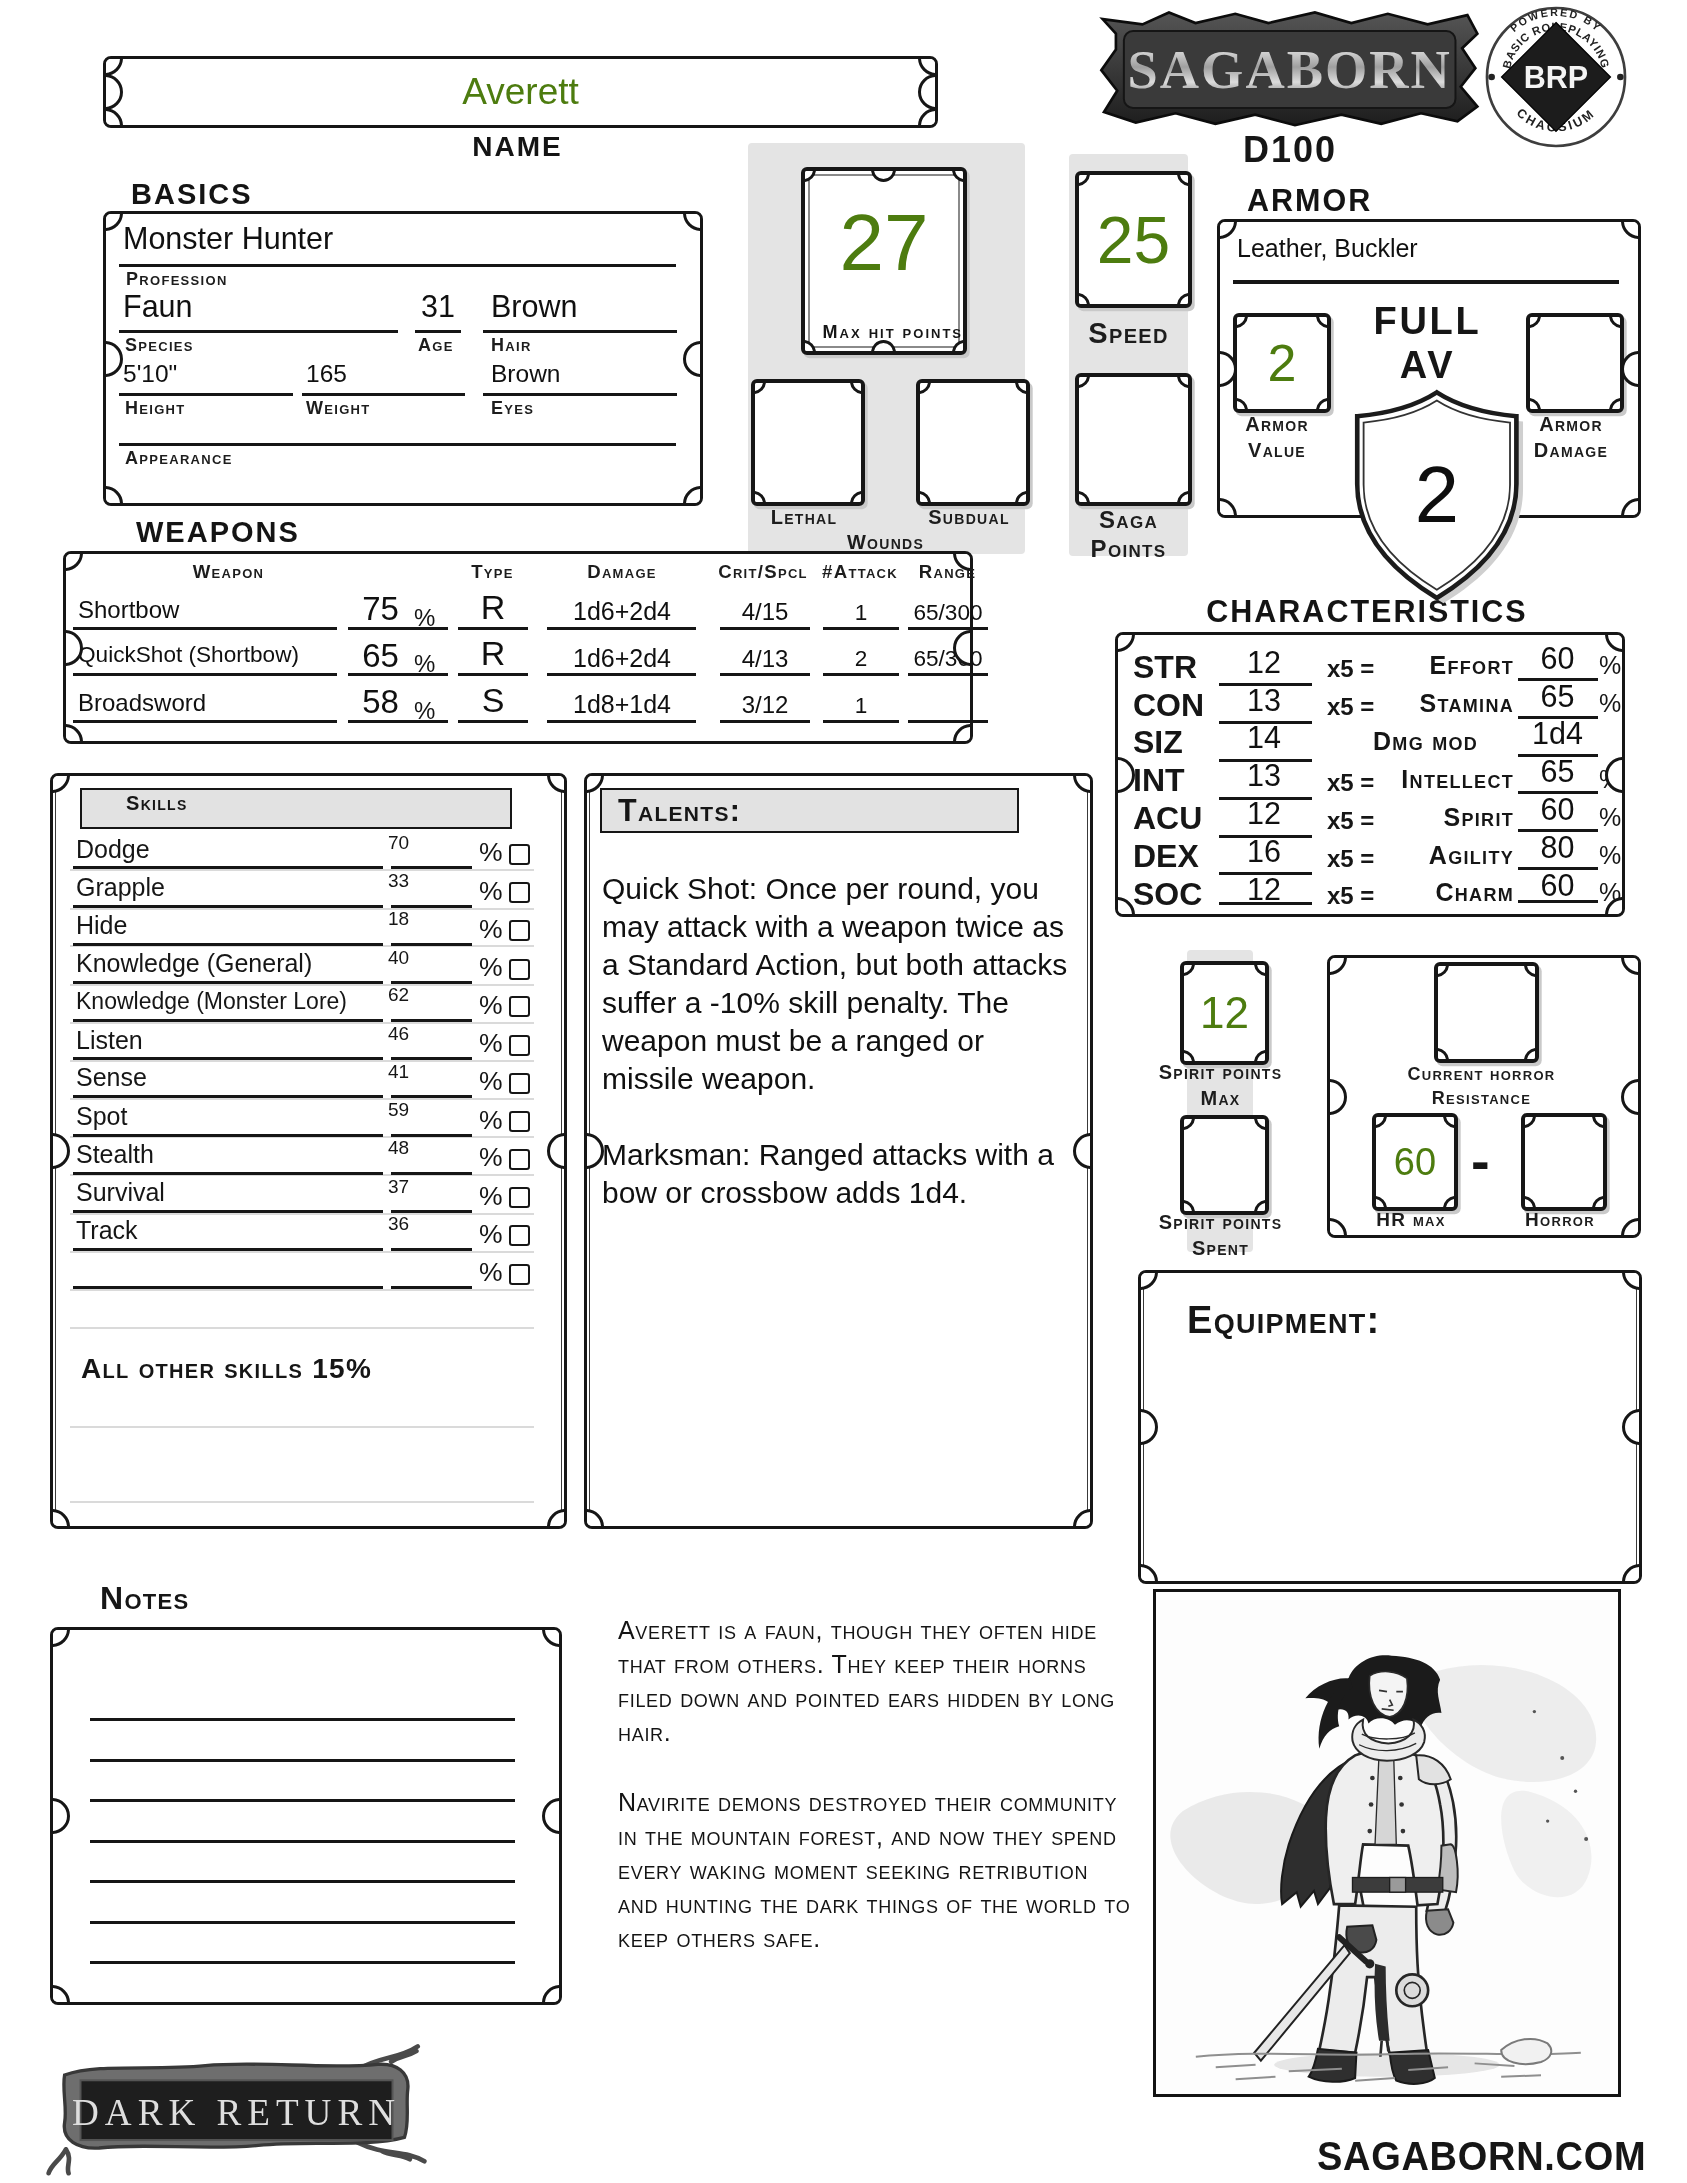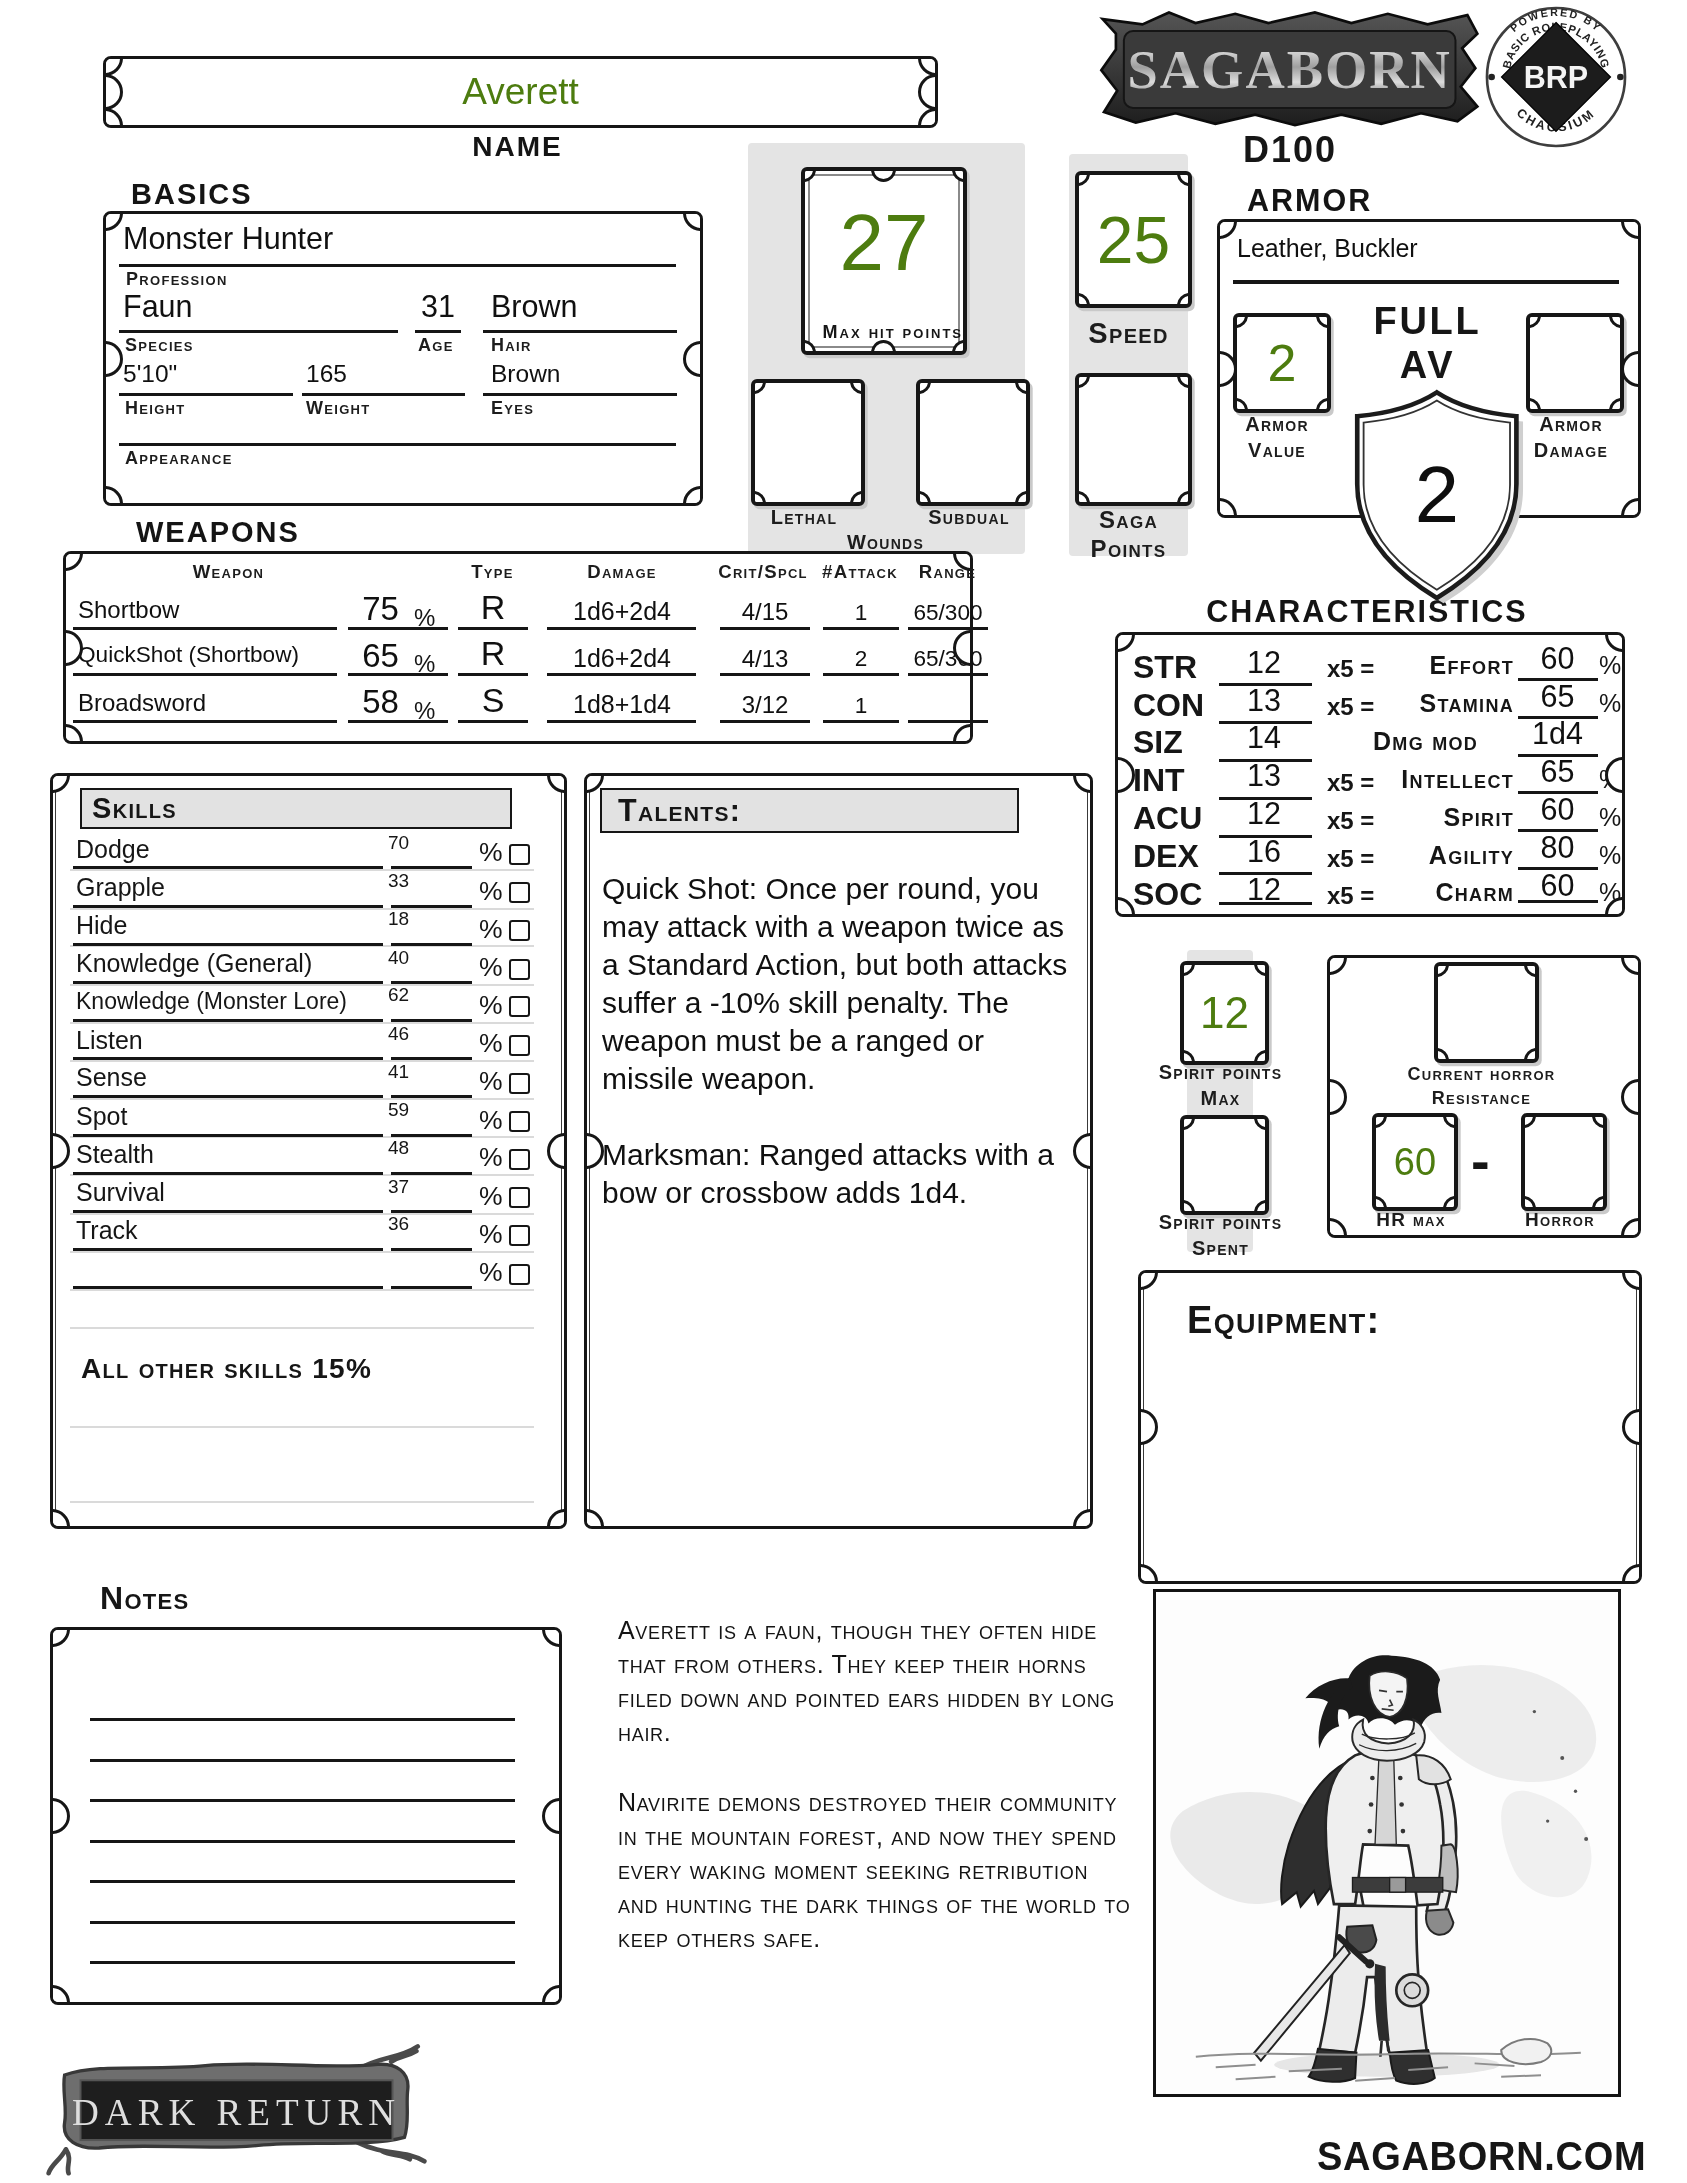--- a/index.html
+++ b/index.html
@@ -365,21 +365,21 @@
 
   <div class="obox dbl" style="left:50px;top:773px;width:511px;height:750px">
       <span class="nc tl"></span>
       <span class="nc tr"></span>
       <span class="nc bl"></span>
       <span class="nc br"></span>
       <span class="nc ml"></span>
       <span class="nc mr"></span>
     </div>
   <div class="abs" style="left:80px;top:788px;width:428px;height:37px;background:#e2e2e2;border:2.7px solid #161616"></div>
-  <div class="schdr" style="left:92px;top:792px;font-size:29px">Skills</div>
+  <div class="schdr" style="left:126px;top:792px;font-size:20px">Skills</div>
 
   <div class="sname" style="left:76px;top:835px">Dodge</div>
   <div class="gline" style="left:70px;top:869px;width:464px"></div>
   <div class="line" style="left:73px;top:866px;width:310px"></div>
   <div class="sval" style="left:388px;top:832px">70</div>
   <div class="line" style="left:391px;top:866px;width:81px"></div>
   <div class="spct" style="left:479px;top:837px">%</div>
   <div class="checkbox" style="left:509px;top:844px"></div>
 
   <div class="sname" style="left:76px;top:873px">Grapple</div>

